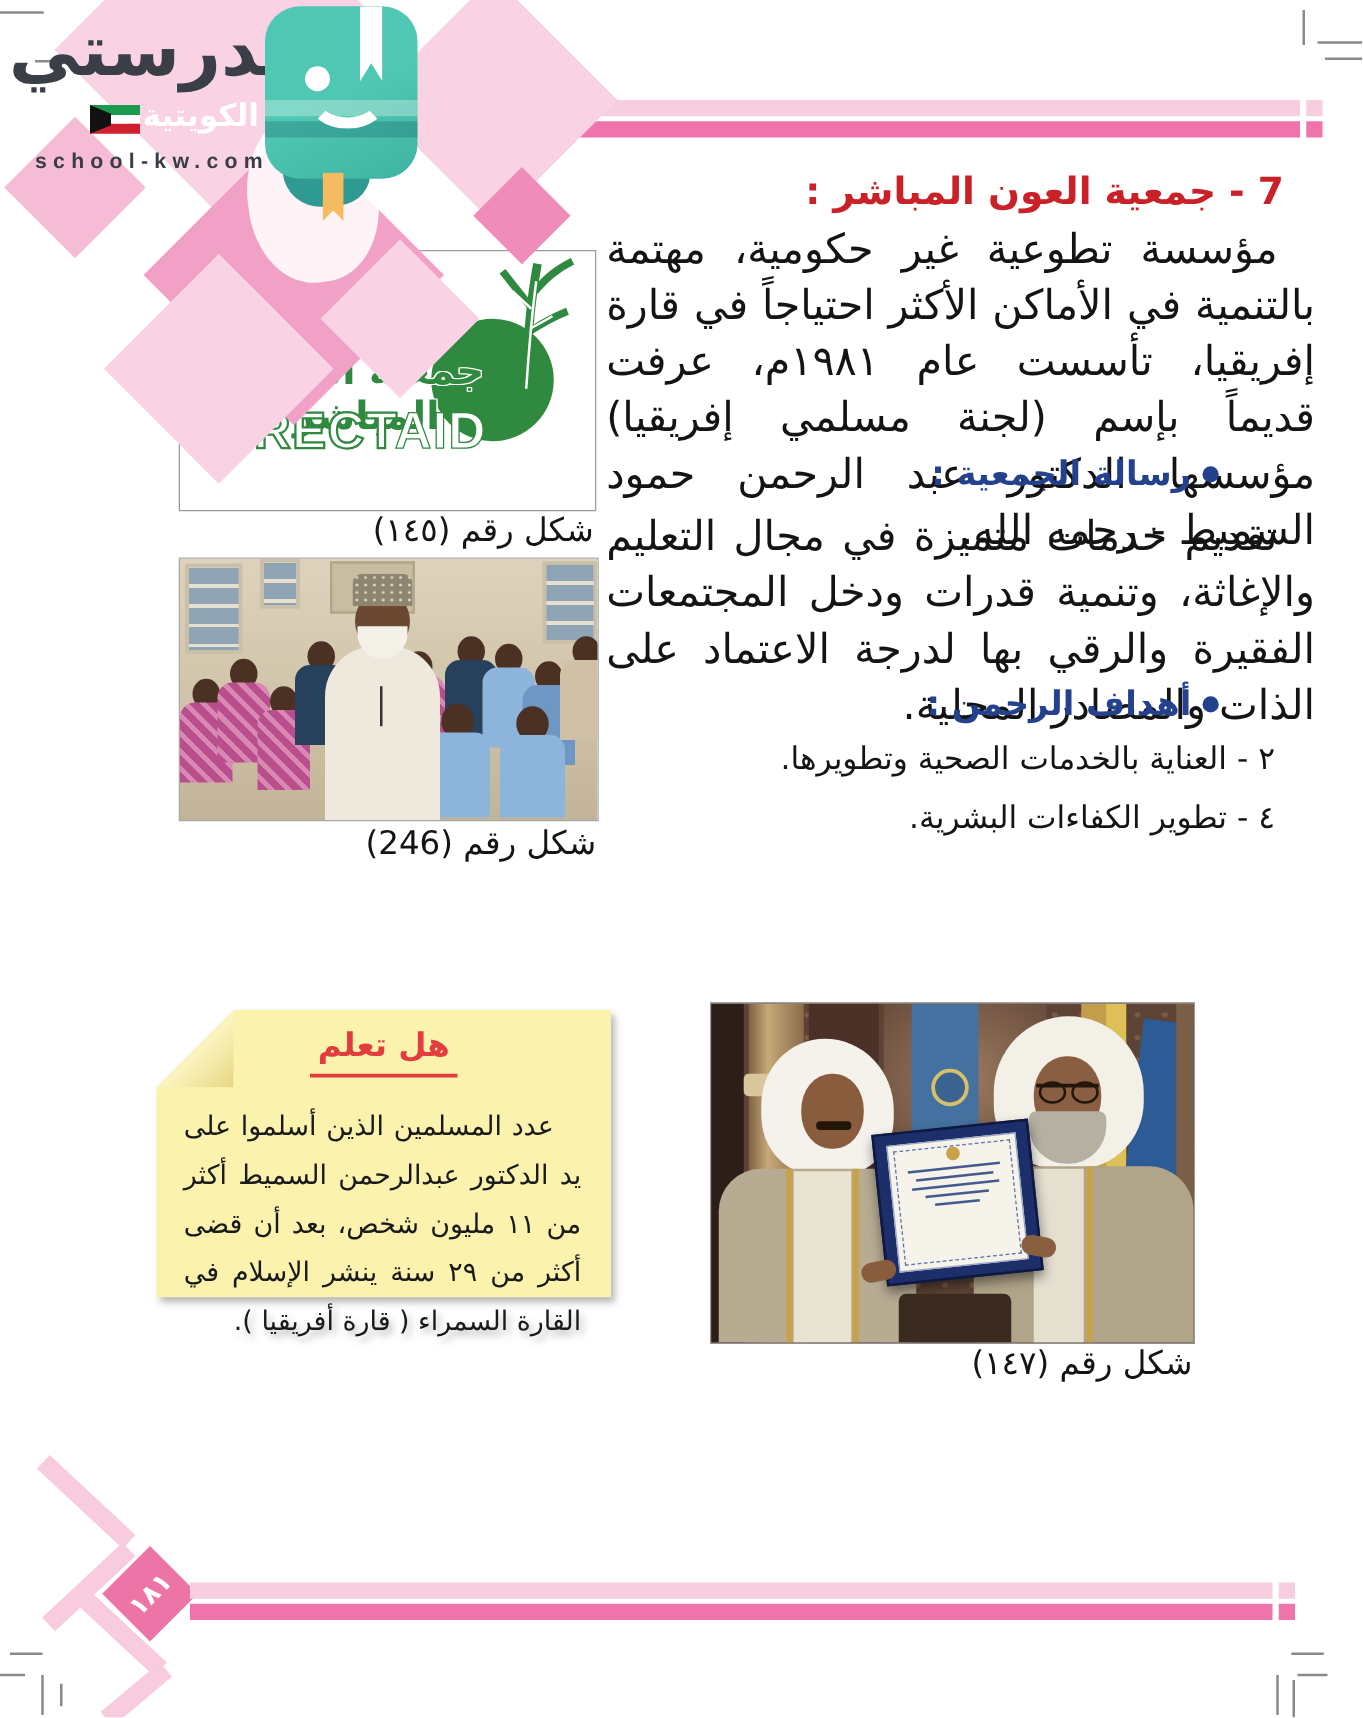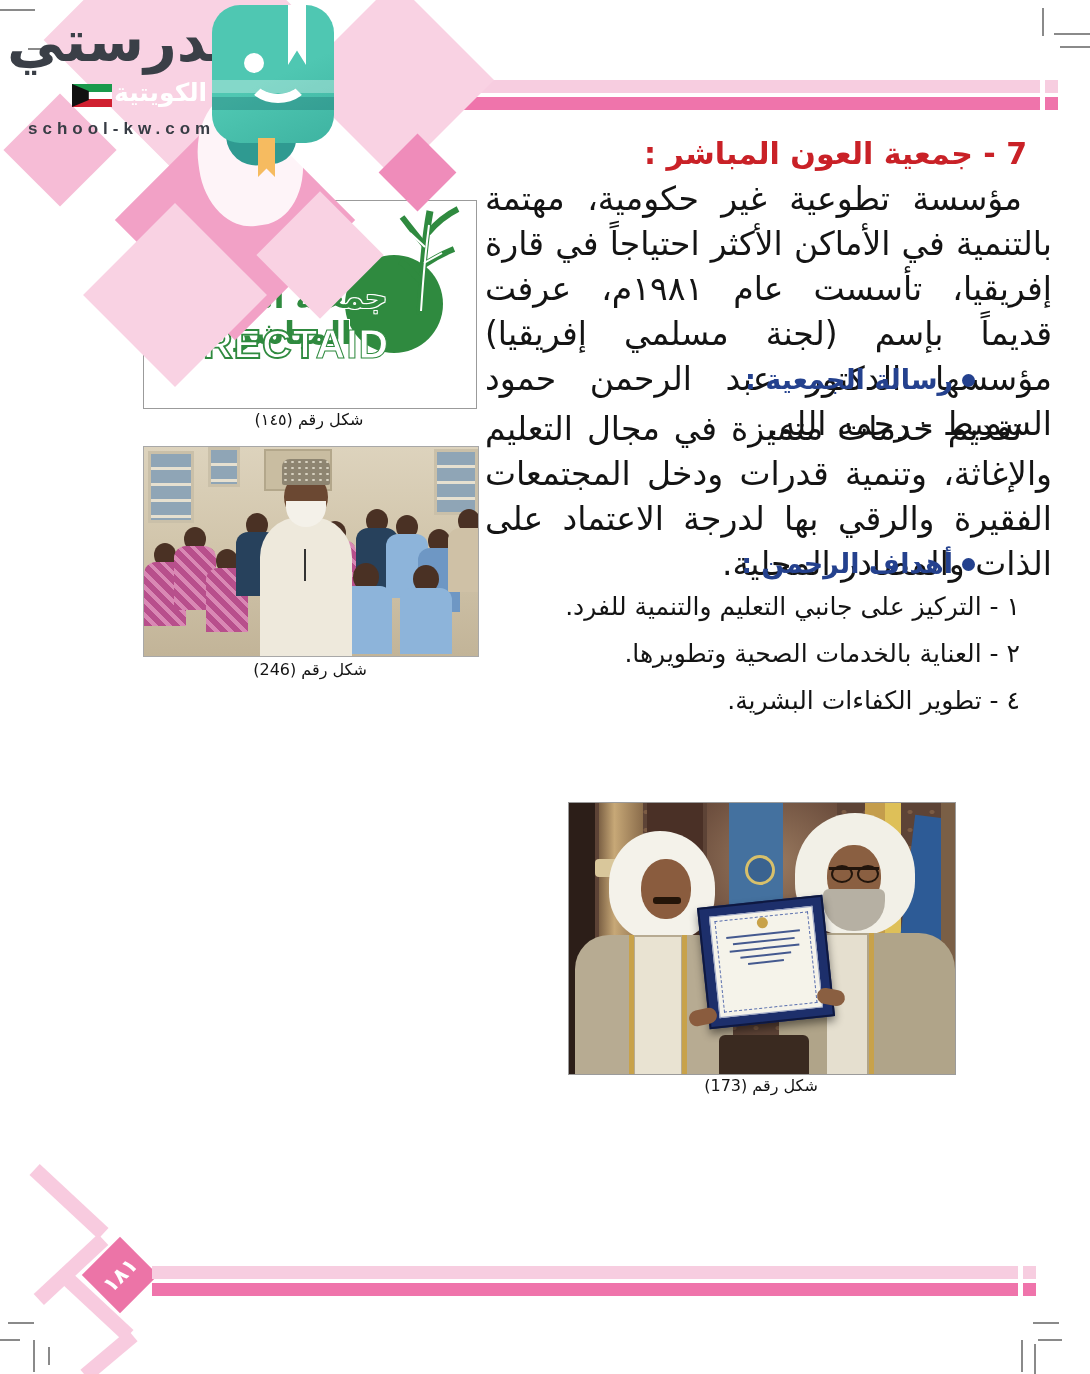--- a/index.html
+++ b/index.html
@@ -47,21 +47,21 @@
       color:#c92127;direction:rtl;}
   .para{position:absolute;right:38px;width:567px;font-size:33px;line-height:45px;
       text-align:justify;direction:rtl;text-indent:30px;color:#141414;margin:0;}
   .bluehead{position:absolute;right:115px;font-size:27px;font-weight:bold;color:#24418e;direction:rtl;}
   .bullet{display:inline-block;width:13px;height:13px;border-radius:50%;background:#24418e;
       margin-left:9px;vertical-align:2px;}
   .goals{position:absolute;right:70px;top:584px;width:540px;direction:rtl;}
   .goal{font-size:25px;line-height:45px;margin-bottom:2px;color:#141414;}
   
   .figbox{position:absolute;background:#fff;border:1px solid #9b9b9b;overflow:hidden;}
-  .figcap{position:absolute;text-align:center;font-size:16px;color:#141414;direction:rtl;}
+  .figcap{position:absolute;text-align:right;font-size:26px;color:#141414;direction:rtl;}
   
   .da-circle{position:absolute;left:201px;top:54px;width:98px;height:98px;border-radius:50%;background:#2f8a3f;}
   .da-arabic{position:absolute;left:24px;top:78px;width:250px;font-size:31px;font-weight:bold;
       color:#2f8a3f;direction:rtl;text-align:center;
       text-shadow:1px 1px 0 #fff,-1px -1px 0 #fff,1px -1px 0 #fff,-1px 1px 0 #fff;}
   .da-latin{position:absolute;left:16px;top:120px;font-size:41px;font-weight:800;
       font-family:"Liberation Sans",sans-serif;letter-spacing:1px;}
   .da-outline{color:#fff;-webkit-text-stroke:1.8px #2f8a3f;}
   .da-solid{color:#fff;-webkit-text-stroke:1px #2f8a3f;}
   
@@ -186,21 +186,20 @@
 
   <div class="bluehead" style="top:364px;">
     <span class="bullet"></span><span>رسالة الجمعية :</span>
   </div>
   <p class="para" style="top:406px;">تقديم خدمات متميزة في مجال التعليم والإغاثة، وتنمية قدرات ودخل المجتمعات الفقيرة والرقي بها لدرجة الاعتماد على الذات والمصادر المحلية.</p>
 
   <div class="bluehead" style="top:548px;">
     <span class="bullet"></span><span>أهداف الرحمن :</span>
   </div>
   <div class="goals">
-    <div class="goal">١ - التركيز على جانبي التعليم والتنمية للفرد.</div>
     <div class="goal">٢ - العناية بالخدمات الصحية وتطويرها.</div>
     <div class="goal">٤ - تطوير الكفاءات البشرية.</div>
   </div>
 
   <div class="figbox" style="left:143px;top:200px;width:332px;height:207px;">
     <div class="da-circle"></div>
     <svg style="position:absolute;left:236px;top:2px;" width="86" height="112" viewBox="0 0 86 112">
       <path d="M40 112 C42 70 44 40 50 8" stroke="#2f8a3f" stroke-width="7" fill="none"></path>
       <path d="M48 30 C58 18 66 12 78 6" stroke="#2f8a3f" stroke-width="6" fill="none"></path>
       <path d="M46 44 C36 32 30 24 22 14" stroke="#2f8a3f" stroke-width="6" fill="none"></path>
@@ -265,20 +264,26 @@
         <div class="body c-blue" style="width:52px;height:66px;"></div>
       </div>
     <div class="man-robe"></div>
     <div class="man-head"></div>
     <div class="man-beard"></div>
     <div class="man-cap"></div>
     <div class="man-mic"></div>
   </div>
   <div class="figcap" style="left:143px;top:660px;width:334px;">شكل رقم (246)</div>
 
+  <div class="note-wrap">
+    <div class="note-body"></div>
+    <div class="note-fold"></div>
+    <div class="note-title-row"><span class="note-title">هل تعلم</span></div>
+    <p class="note-text">عدد المسلمين الذين أسلموا على يد الدكتور عبدالرحمن السميط أكثر من ١١ مليون شخص، بعد أن قضى أكثر من ٢٩ سنة ينشر الإسلام في القارة السمراء ( قارة أفريقيا ).</p>
+  </div>
 
   <div class="figbox f147" style="left:568px;top:802px;width:386px;height:271px;">
     <div class="pat"></div>
     <div class="abs" style="left:0;top:0;width:26px;height:271px;background:#2c1e18;"></div>
     <div class="abs" style="left:30px;top:0;width:44px;height:271px;background:linear-gradient(90deg,#7d6245,#c7a877 35%,#8a6c4b);"></div>
     <div class="abs" style="left:26px;top:56px;width:52px;height:18px;background:#d9c79b;border-radius:4px;"></div>
     <div class="abs" style="left:78px;top:0;width:56px;height:271px;background:#4a3026;"></div>
     <div class="abs" style="left:138px;top:0;width:130px;height:120px;background:radial-gradient(#9a7a5f,#6a4c3c);"></div>
     <div class="abs" style="left:160px;top:0;width:54px;height:148px;background:#44719f;clip-path:polygon(0 0,100% 0,100% 100%,50% 84%,0 100%);"></div>
     <div class="abs" style="left:176px;top:52px;width:24px;height:24px;border:3px solid #d7c06b;border-radius:50%;background:#3a6390;"></div>
@@ -314,21 +319,21 @@
         <div class="pl-line" style="width:60%;"></div>
         <div class="pl-line" style="width:68%;"></div>
         <div class="pl-line" style="width:50%;"></div>
         <div class="pl-line" style="width:36%;"></div>
       </div>
     </div>
     <div class="abs" style="left:120px;top:206px;width:28px;height:16px;background:#8a5c3e;border-radius:8px;transform:rotate(-12deg);"></div>
     <div class="abs" style="left:248px;top:186px;width:28px;height:16px;background:#8a5f41;border-radius:8px;transform:rotate(10deg);"></div>
     <div class="abs" style="left:150px;top:232px;width:90px;height:39px;background:#3a2a20;border-radius:6px 6px 0 0;"></div>
   </div>
-  <div class="figcap" style="left:568px;top:1076px;width:386px;">شكل رقم (173)</div>
+  <div class="figcap" style="left:568px;top:1076px;width:386px;">شكل رقم (١٤٧)</div>
 
   <div class="chev" style="left:22px;top:1194px;width:94px;height:15px;transform:rotate(43deg);"></div>
   <div class="chev" style="left:27px;top:1262px;width:88px;height:15px;transform:rotate(-43deg);"></div>
   <div class="chev" style="left:47px;top:1296px;width:94px;height:15px;transform:rotate(43deg);"></div>
   <div class="chev" style="left:78px;top:1348px;width:62px;height:15px;transform:rotate(-40deg);"></div>
   <div class="pagenum-diamond">
     <span class="pagenum">١٨١</span>
   </div>
   <div class="stripe st-light" style="left:152px;top:1266px;width:866px;height:13px;"></div>
   <div class="stripe st-dark" style="left:152px;top:1283px;width:866px;height:13px;"></div>

